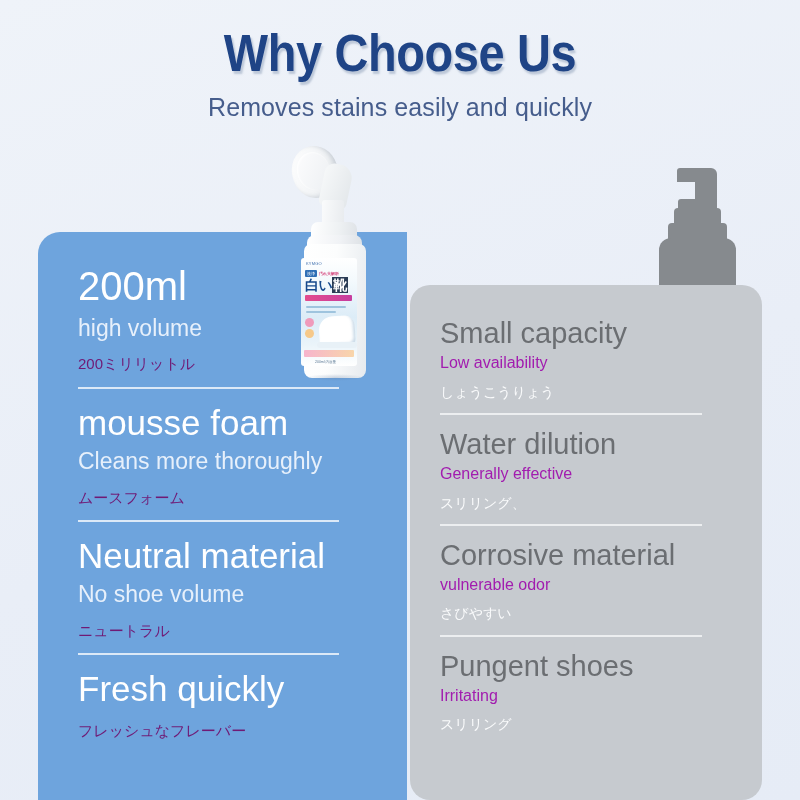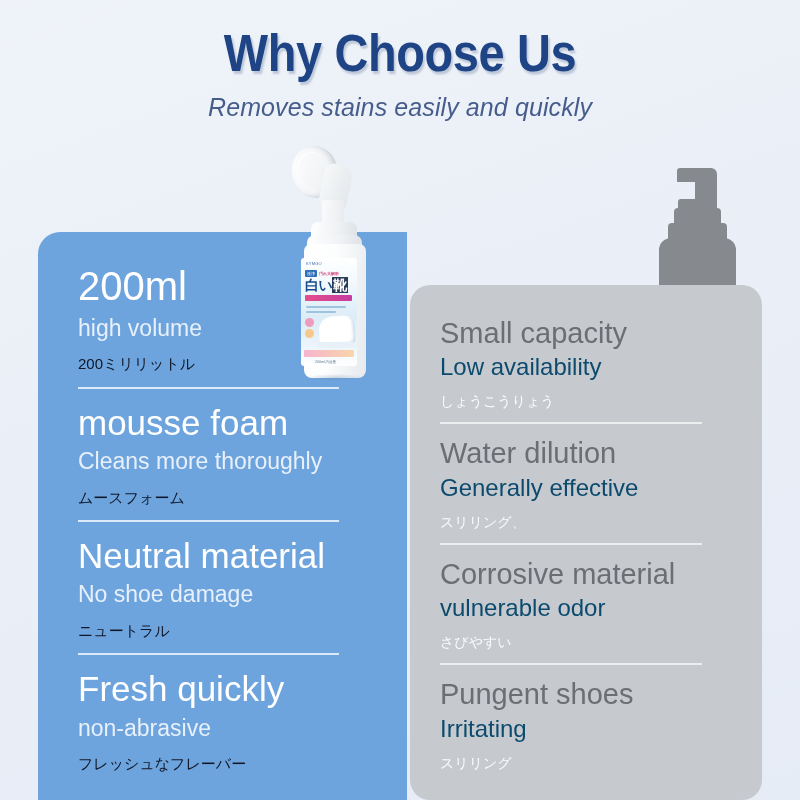--- a/index.html
+++ b/index.html
@@ -40,21 +40,20 @@
     transform: scaleX(0.92);
     text-shadow: 2px 3px 2px rgba(150,165,190,0.55);
   }
   .subtitle {
     margin: 0;
     padding-top: 10px;
     font-size: 25px;
     font-weight: normal;
     letter-spacing: 0.1px;
     color: #465d8c;
-    font-style: italic;
   }
 
   
   .panel {
     position: absolute;
     box-sizing: border-box;
   }
   .panel-left {
     left: 38px;
     top: 232px;
@@ -106,24 +105,24 @@
     line-height: 1.2;
   }
   .f-jp {
     margin: 0;
     font-weight: normal;
     line-height: 1.3;
   }
 
   .panel-left .f-title { font-size: 35px; color: #ffffff; }
   .panel-left .f-sub   { font-size: 23px; color: #e7f0fb; padding-top: 6px; }
-  .panel-left .f-jp    { font-size: 15px; color: #0f172a; padding-top: 12px; }
+  .panel-left .f-jp    { font-size: 15px; color: #701a75; padding-top: 12px; }
 
   .panel-right .f-title { font-size: 29px; color: #6b6e72; }
-  .panel-right .f-sub   { font-size: 24px; color: #0c4a6e; padding-top: 4px; }
+  .panel-right .f-sub   { font-size: 16px; color: #a21caf; padding-top: 4px; }
   .panel-right .f-jp    { font-size: 14px; color: #fafbfc; padding-top: 10px; }
 
   
   .panel-left .feature:first-of-type .f-title { font-size: 40px; }
 
   
   .ghost-bottle {
     position: absolute;
     left: 653px;
     top: 168px;
@@ -420,28 +419,27 @@
 
     <div class="feature">
       <p class="f-title">mousse foam</p>
       <p class="f-sub">Cleans more thoroughly</p>
       <p class="f-jp">ムースフォーム</p>
     </div>
     <hr class="sep">
 
     <div class="feature">
       <p class="f-title">Neutral material</p>
-      <p class="f-sub">No shoe damage</p>
+      <p class="f-sub">No shoe volume</p>
       <p class="f-jp">ニュートラル</p>
     </div>
     <hr class="sep">
 
     <div class="feature">
       <p class="f-title">Fresh quickly</p>
-      <p class="f-sub">non-abrasive</p>
       <p class="f-jp">フレッシュなフレーバー</p>
     </div>
 
   </div>
 
   <div class="panel panel-right">
 
     <div class="feature">
       <p class="f-title">Small capacity</p>
       <p class="f-sub">Low availability</p>

